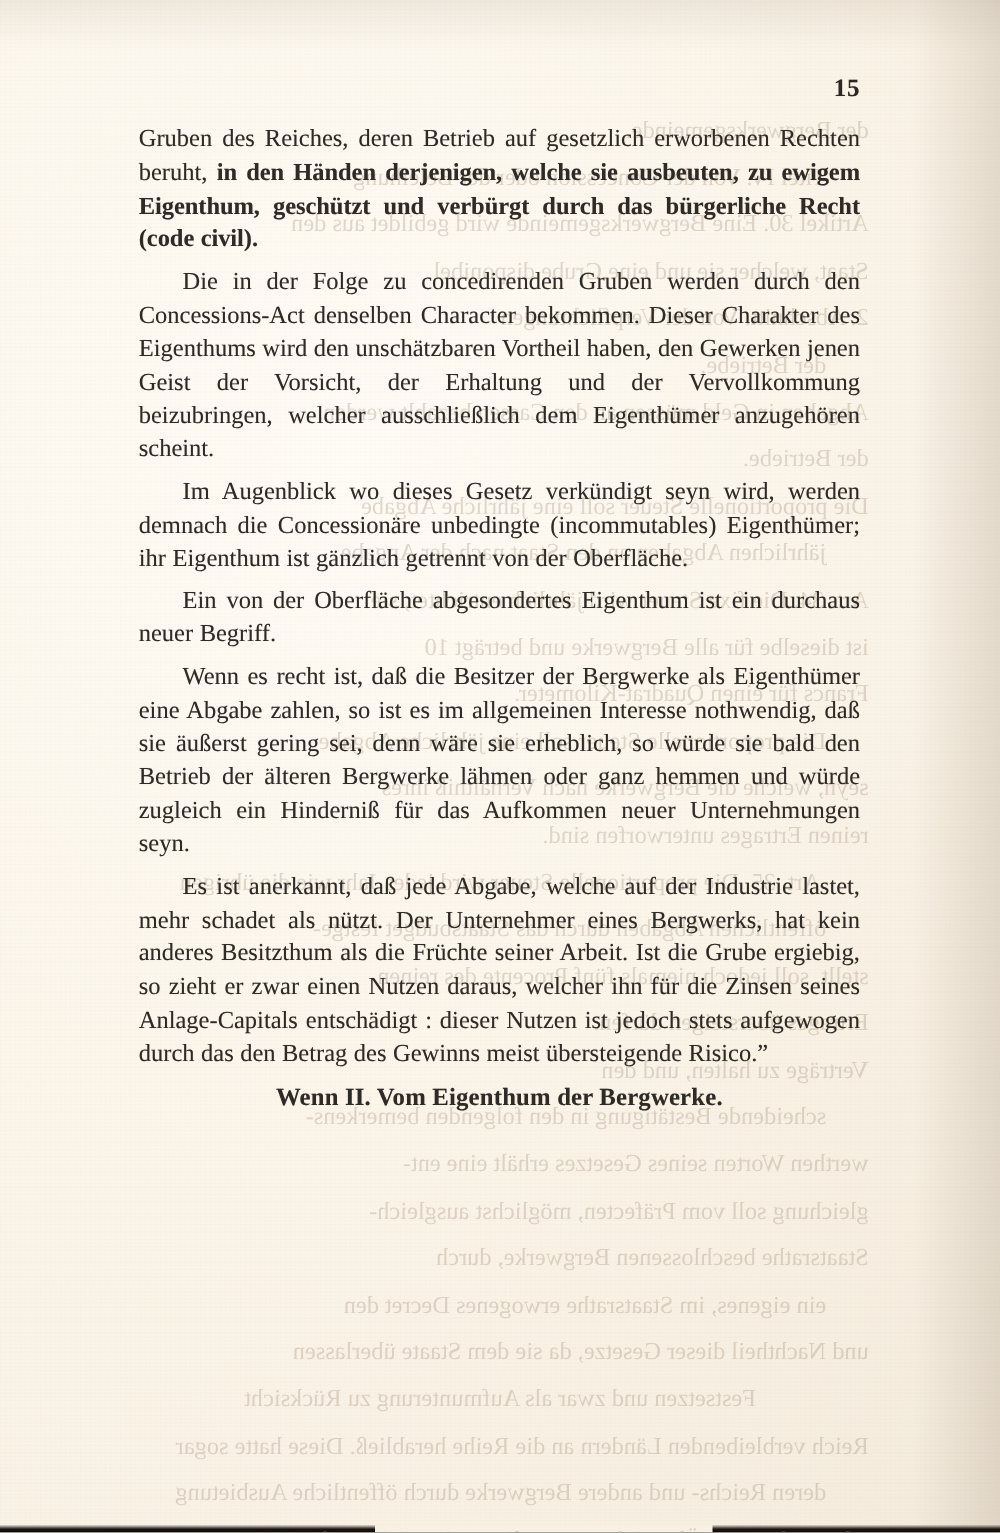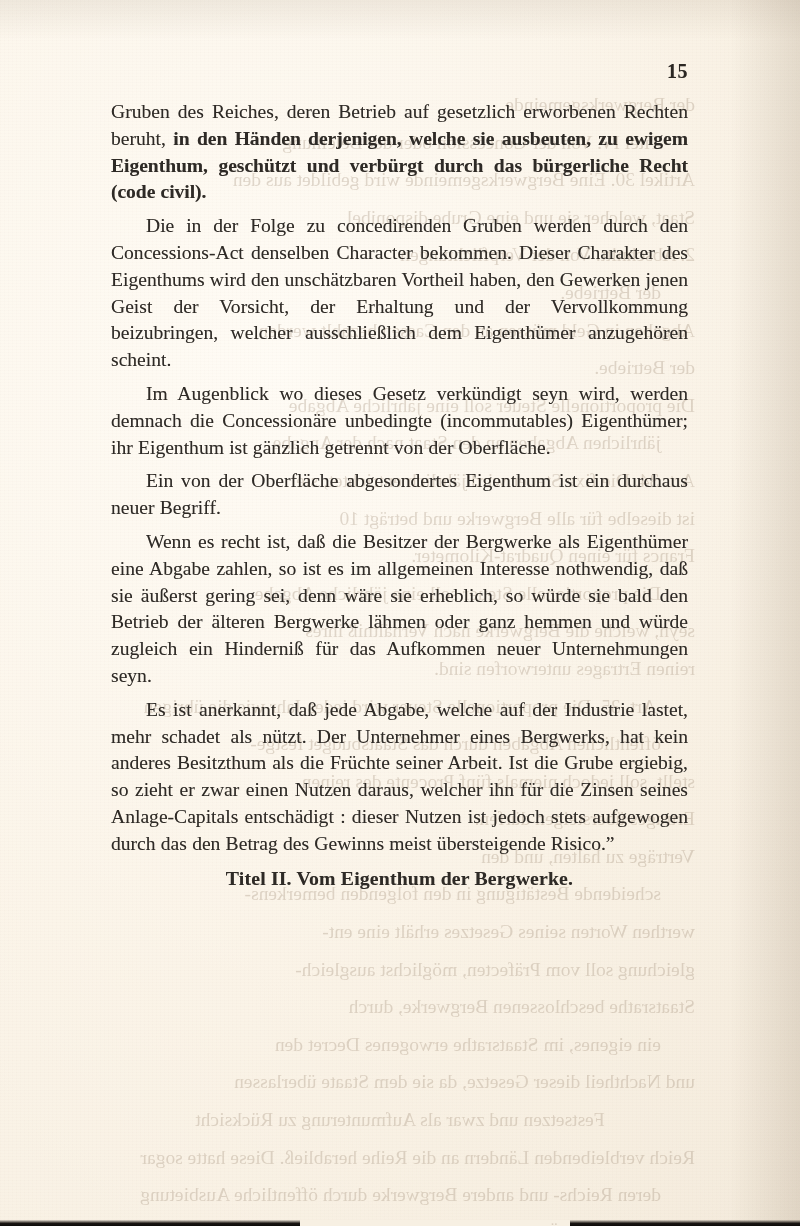--- a/index.html
+++ b/index.html
@@ -198,20 +198,20 @@
   <div class="content">
     <div id="paragraphs">
         <p class="para first spaced"><span>Gruben des Reiches, deren Betrieb auf gesetzlich erworbenen Rechten beruht, </span><b class="bold-run">in den Händen derjenigen, welche sie ausbeuten, zu ewigem Eigenthum, geschützt und verbürgt durch das bürgerliche Recht (code civil).</b></p>
         <p class="para spaced"><span>Die in der Folge zu concedirenden Gruben werden durch den Concessions-Act denselben Character bekommen. Dieser Charakter des Eigenthums wird den unschätzbaren Vortheil haben, den Gewerken jenen Geist der Vorsicht, der Erhaltung und der Vervollkommung beizubringen, welcher ausschließlich dem Eigenthümer anzugehören scheint.</span></p>
         <p class="para spaced"><span>Im Augenblick wo dieses Gesetz verkündigt seyn wird, werden demnach die Concessionäre unbedingte (incommutables) Eigenthümer; ihr Eigenthum ist gänzlich getrennt von der Oberfläche.</span></p>
         <p class="para spaced"><span>Ein von der Oberfläche abgesondertes Eigenthum ist ein durchaus neuer Begriff.</span></p>
         <p class="para spaced"><span>Wenn es recht ist, daß die Besitzer der Bergwerke als Eigenthümer eine Abgabe zahlen, so ist es im allgemeinen Interesse nothwendig, daß sie äußerst gering sei, denn wäre sie erheblich, so würde sie bald den Betrieb der älteren Bergwerke lähmen oder ganz hemmen und würde zugleich ein Hinderniß für das Aufkommen neuer Unternehmungen seyn.</span></p>
         <p class="para spaced"><span>Es ist anerkannt, daß jede Abgabe, welche auf der Industrie lastet, mehr schadet als nützt. Der Unternehmer eines Bergwerks, hat kein anderes Besitzthum als die Früchte seiner Arbeit. Ist die Grube ergiebig, so zieht er zwar einen Nutzen daraus, welcher ihn für die Zinsen seines Anlage-Capitals entschädigt : dieser Nutzen ist jedoch stets aufgewogen durch das den Betrag des Gewinns meist übersteigende Risico.”</span></p>
       </div>
 
-    <div class="heading-center">Titel II.  Vom Eigenthum der Bergwerke.</div>
+    <div class="heading-center">Wenn II.  Vom Eigenthum der Bergwerke.</div>
 
   </div>
 
   <div class="edge-shadow-top"></div>
   <div class="edge-shadow-right"></div>
   <div class="scan-edge-bottom"></div>
 </div>
 
 </body></html>

